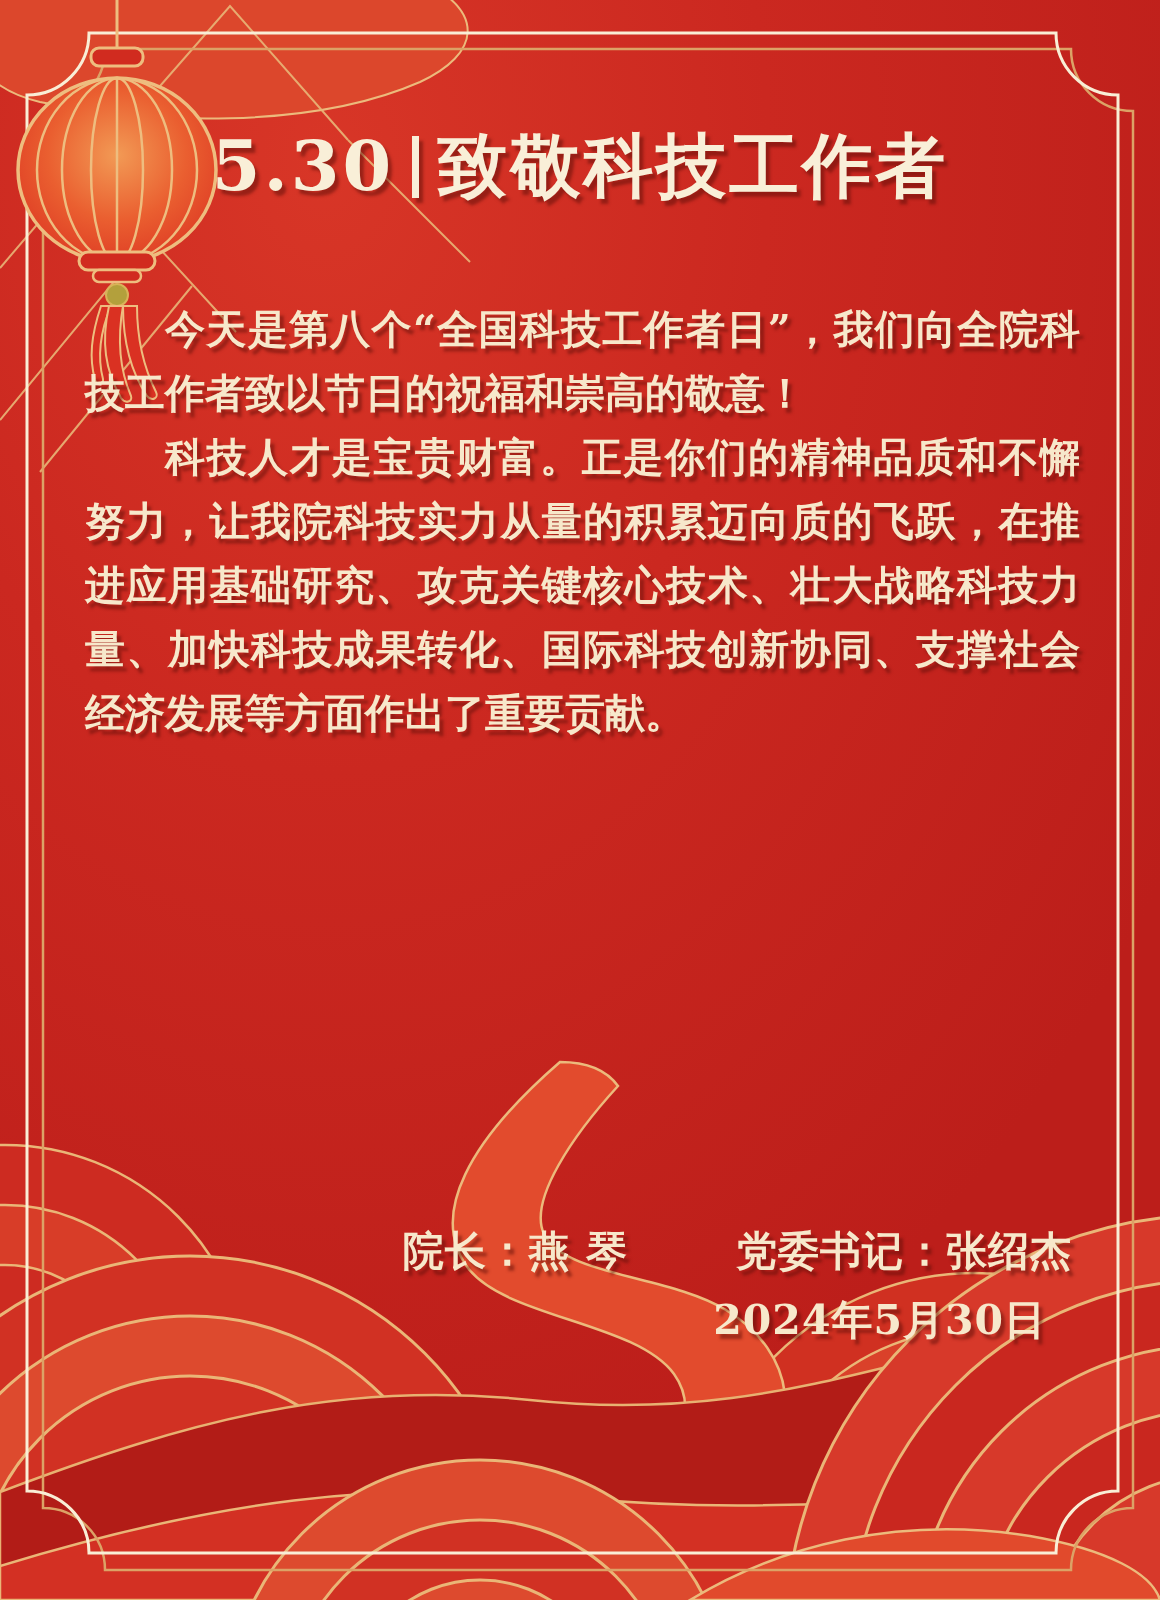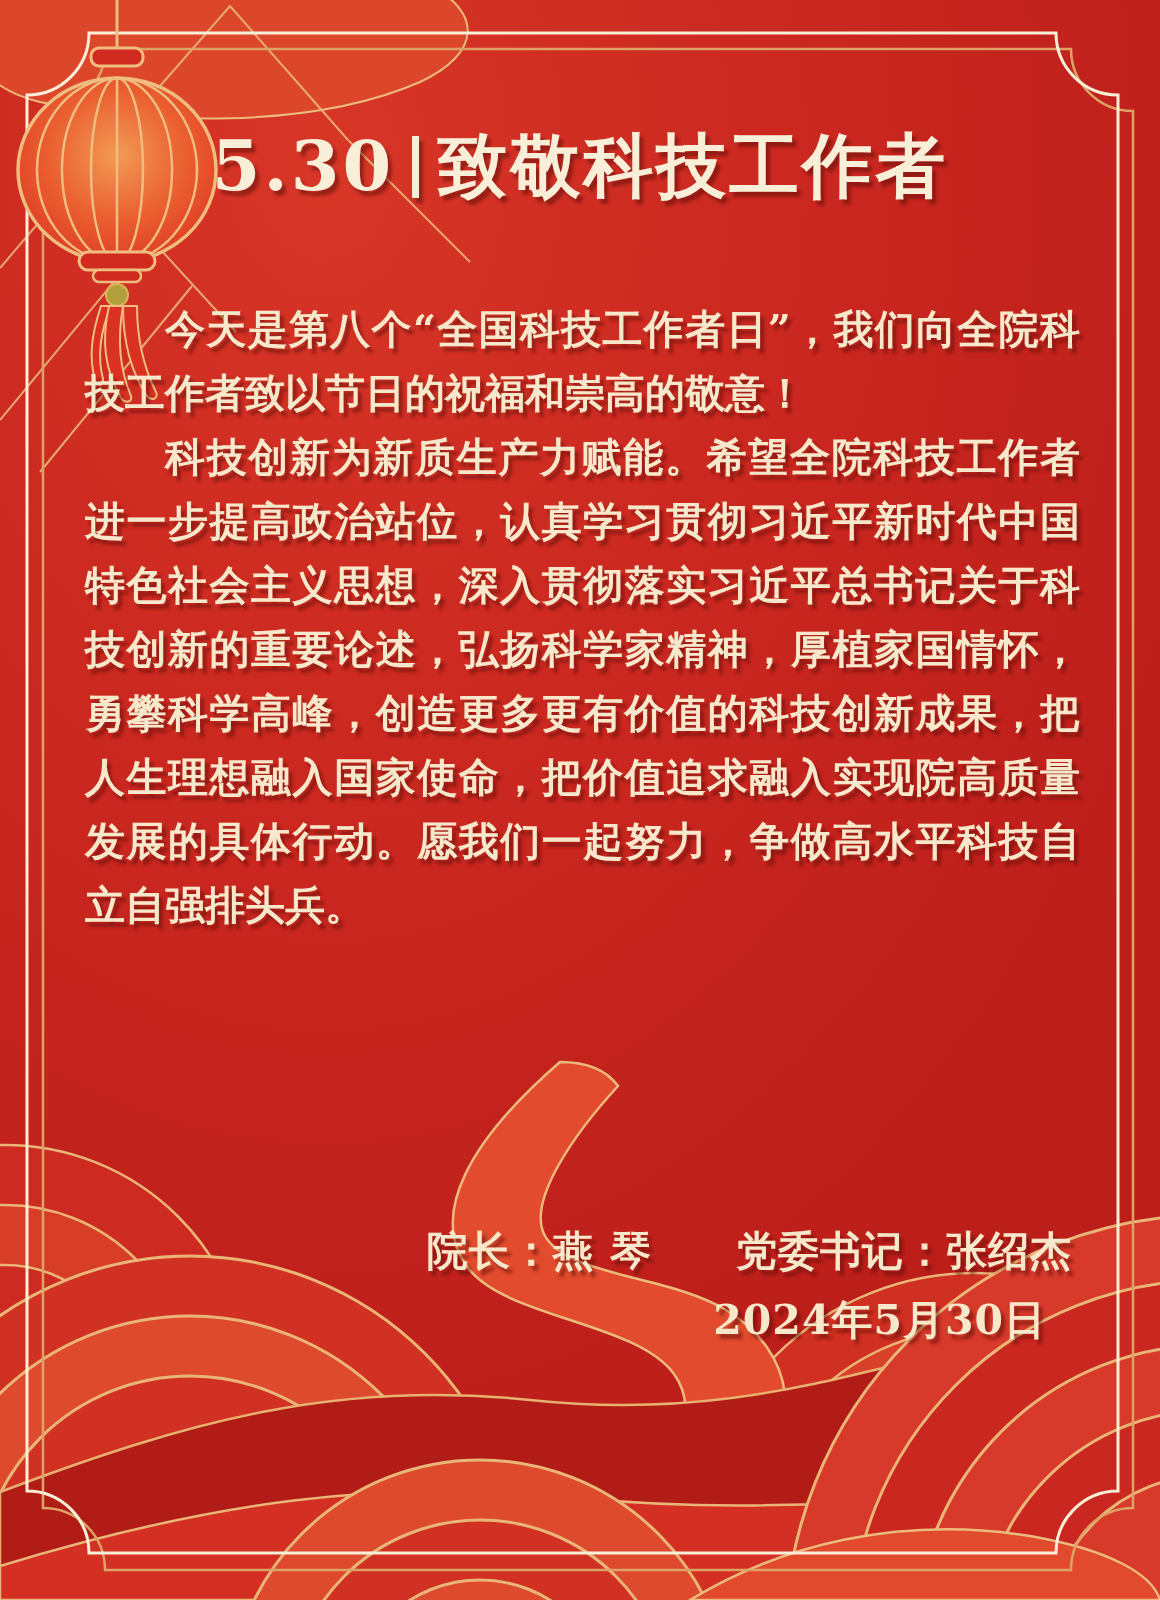--- a/index.html
+++ b/index.html
@@ -25,21 +25,21 @@
     position:absolute;top:252px;left:85px;right:80px;
     font-size:40px;line-height:64px;font-weight:700;color:#f7e8cb;
     text-align:justify;text-shadow:4px 5px 3px rgba(92,14,8,.5);margin-top:45px;
   }
   .body-text p{margin:0;text-indent:2em;}
   .signature{
     position:absolute;top:1224px;right:88px;text-align:right;
     font-size:41px;font-weight:700;color:#f7e8cb;
     text-shadow:4px 5px 3px rgba(92,14,8,.5);letter-spacing:1px;
   }
-  .signature .secretary-label{margin-left:84px;}
+  .signature .secretary-label{margin-left:108px;}
   .signature .date-line{margin-top:14px;padding-right:26px;}
 </style>
 </head>
 <body>
 
 <div class="poster">
 
   <svg class="layer" viewBox="0 0 1160 1600" width="1160" height="1600">
     <defs>
       <radialGradient id="glow" cx="0.28" cy="0.10" r="0.85">
@@ -148,21 +148,21 @@
     </svg>
   </div>
 
   <div class="content">
     <h1 class="title">
       <span>5.30</span><span class="bar"></span><span>致敬科技工作者</span>
     </h1>
 
     <div class="body-text">
       <p>今天是第八个“全国科技工作者日”，我们向全院科技工作者致以节日的祝福和崇高的敬意！</p>
-      <p>科技创新为新质生产力赋能。希望全院科技工作者进一步提高政治站位，认真学习贯彻习近平新时代中国特色社会主义思想，深入贯彻落实习近平总书记关于科技创新的重要论述，弘扬科学家精神，厚植家国情怀，勇攀科学高峰，创造更多更有价值的科技创新成果，把人生理想融入国家使命，把价值追求融入实现院高质量发展的具体行动。愿我们一起努力，争做高水平科技自立自强排头兵。</p>
+      <p>科技人才是宝贵财富。正是你们的精神品质和不懈努力，让我院科技实力从量的积累迈向质的飞跃，在推进应用基础研究、攻克关键核心技术、壮大战略科技力量、加快科技成果转化、国际科技创新协同、支撑社会经济发展等方面作出了重要贡献。</p>
     </div>
 
     <div class="signature">
       <div>
         <span>院长：</span><span>燕 琴</span><span class="secretary-label">党委书记：</span><span>张绍杰</span>
       </div>
       <div class="date-line">2024年5月30日</div>
     </div>
   </div>
 

